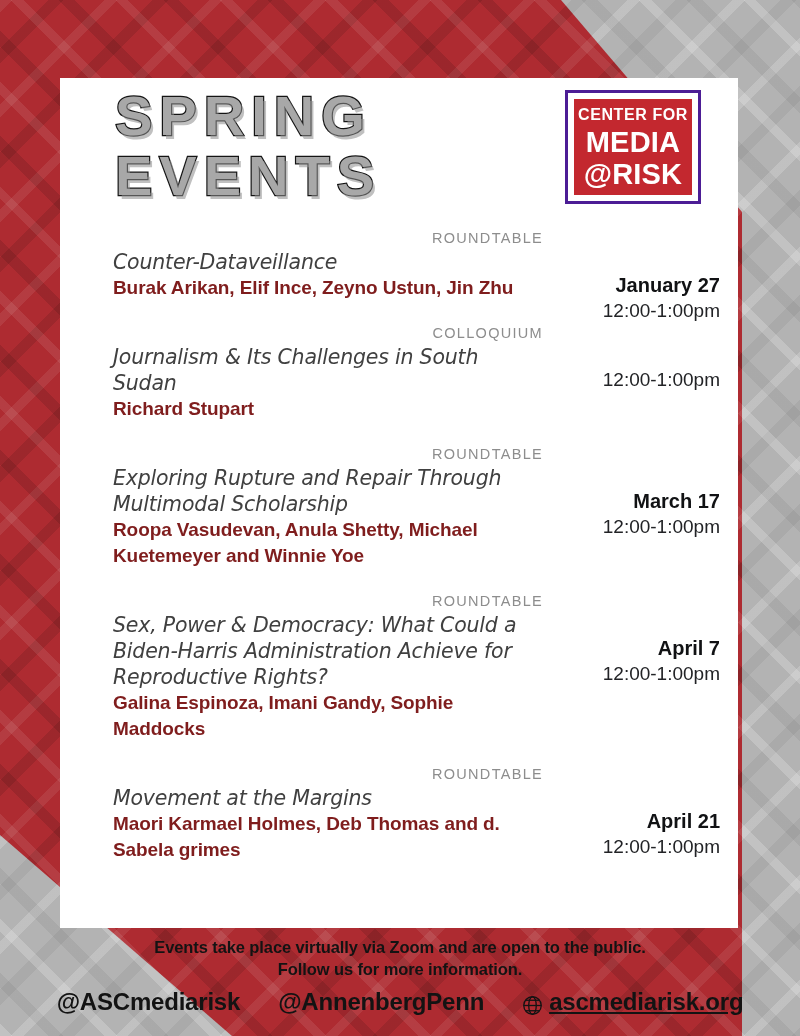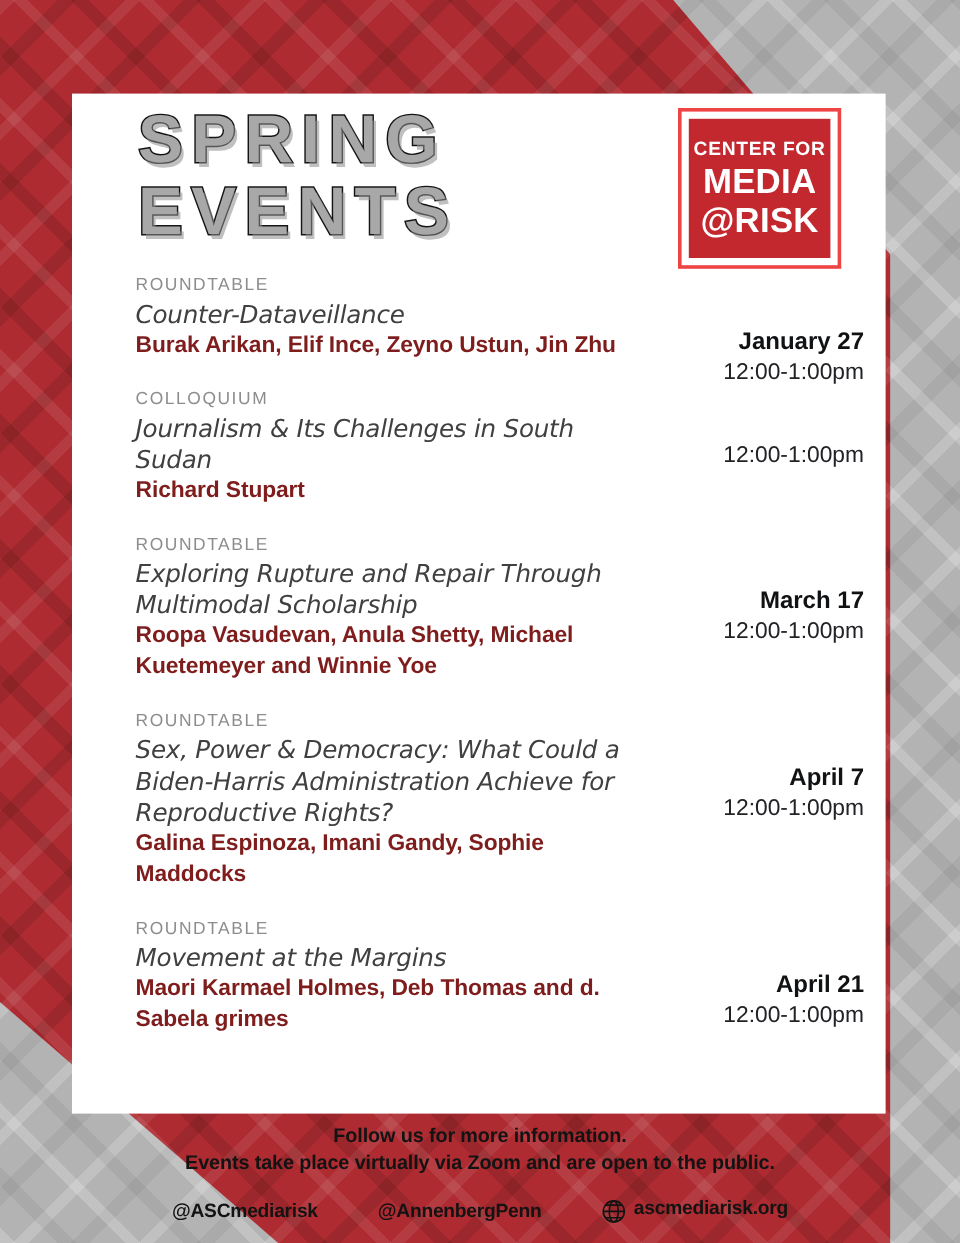--- a/index.html
+++ b/index.html
@@ -95,23 +95,23 @@
     text-shadow: 3px 4px 0 rgba(140,140,140,0.55);
     white-space: pre;
   }
   .wordmark .l2 { display:block; }
 
   .logo {
     position: absolute;
     left: 505px;
     top: 12px;
     width: 136px;
-    height: 134px;
+    height: 114px;
     background: #ffffff;
-    border: 3px solid #ef4444;
+    border: 3px solid #4c1d95;
     padding: 6px;
   }
   .logo-inner {
     width: 100%;
     height: 100%;
     background: #c3282f;
     display: flex;
     flex-direction: column;
     align-items: center;
     justify-content: center;
@@ -142,20 +142,21 @@
     width: 430px;
   }
 
   .evt-kind {
     font-family: "Liberation Sans", sans-serif;
     font-size: 14.5px;
     letter-spacing: 1.3px;
     color: #8d8d8d;
     line-height: 21px;
     white-space: pre;
+    text-align: right;
   }
 
   .evt-title {
     font-family: "DejaVu Sans", sans-serif;
     font-style: italic;
     font-size: 20.5px;
     line-height: 26px;
     color: #404040;
     letter-spacing: -0.2px;
   }
@@ -201,35 +202,36 @@
     color: #131313;
     font-family: "Liberation Sans", sans-serif;
   }
   .footer-line {
     font-weight: 700;
     font-size: 16.5px;
     line-height: 22px;
     letter-spacing: -0.1px;
   }
   .footer-handles {
-    margin-top: 19px;
+    margin-top: 8px;
     display: flex;
     align-items: center;
     justify-content: center;
-    gap: 50px;
-    font-weight: 700;
-    font-size: 16px;
+    gap: 38px;
+    font-weight: 700;
+    font-size: 24px;
     letter-spacing: -0.2px;
   }
   .handle { white-space: nowrap; }
   .site {
     display: inline-flex;
-    align-items: flex-start;
+    align-items: flex-end;
     gap: 6px;
     white-space: nowrap;
+    text-decoration: underline;
   }
   .globe-icon { display: block; }
 </style>
 </head>
 <body>
 
 <div id="poster">
 
   <div class="bg-gray"></div>
   <div class="bg-red"></div>
@@ -306,22 +308,22 @@
         <div class="evt-right">
           <div class="evt-date">April 21</div>
           <div class="evt-time">12:00-1:00pm</div>
         </div>
       </div>
 
     </div>
   </div>
 
   <div class="footer">
+    <div class="footer-line">Events take place virtually via Zoom and are open to the public.</div>
     <div class="footer-line">Follow us for more information.</div>
-    <div class="footer-line">Events take place virtually via Zoom and are open to the public.</div>
 
     <div class="footer-handles">
       <span class="handle">@ASCmediarisk</span>
       <span class="handle">@AnnenbergPenn</span>
       <span class="site">
         <svg class="globe-icon" width="21" height="21" viewBox="0 0 24 24" fill="none" stroke="#131313" stroke-width="1.5">
           <circle cx="12" cy="12" r="10"></circle>
           <ellipse cx="12" cy="12" rx="4.3" ry="10"></ellipse>
           <line x1="2" y1="12" x2="22" y2="12"></line>
           <line x1="4.1" y1="6" x2="19.9" y2="6"></line>

